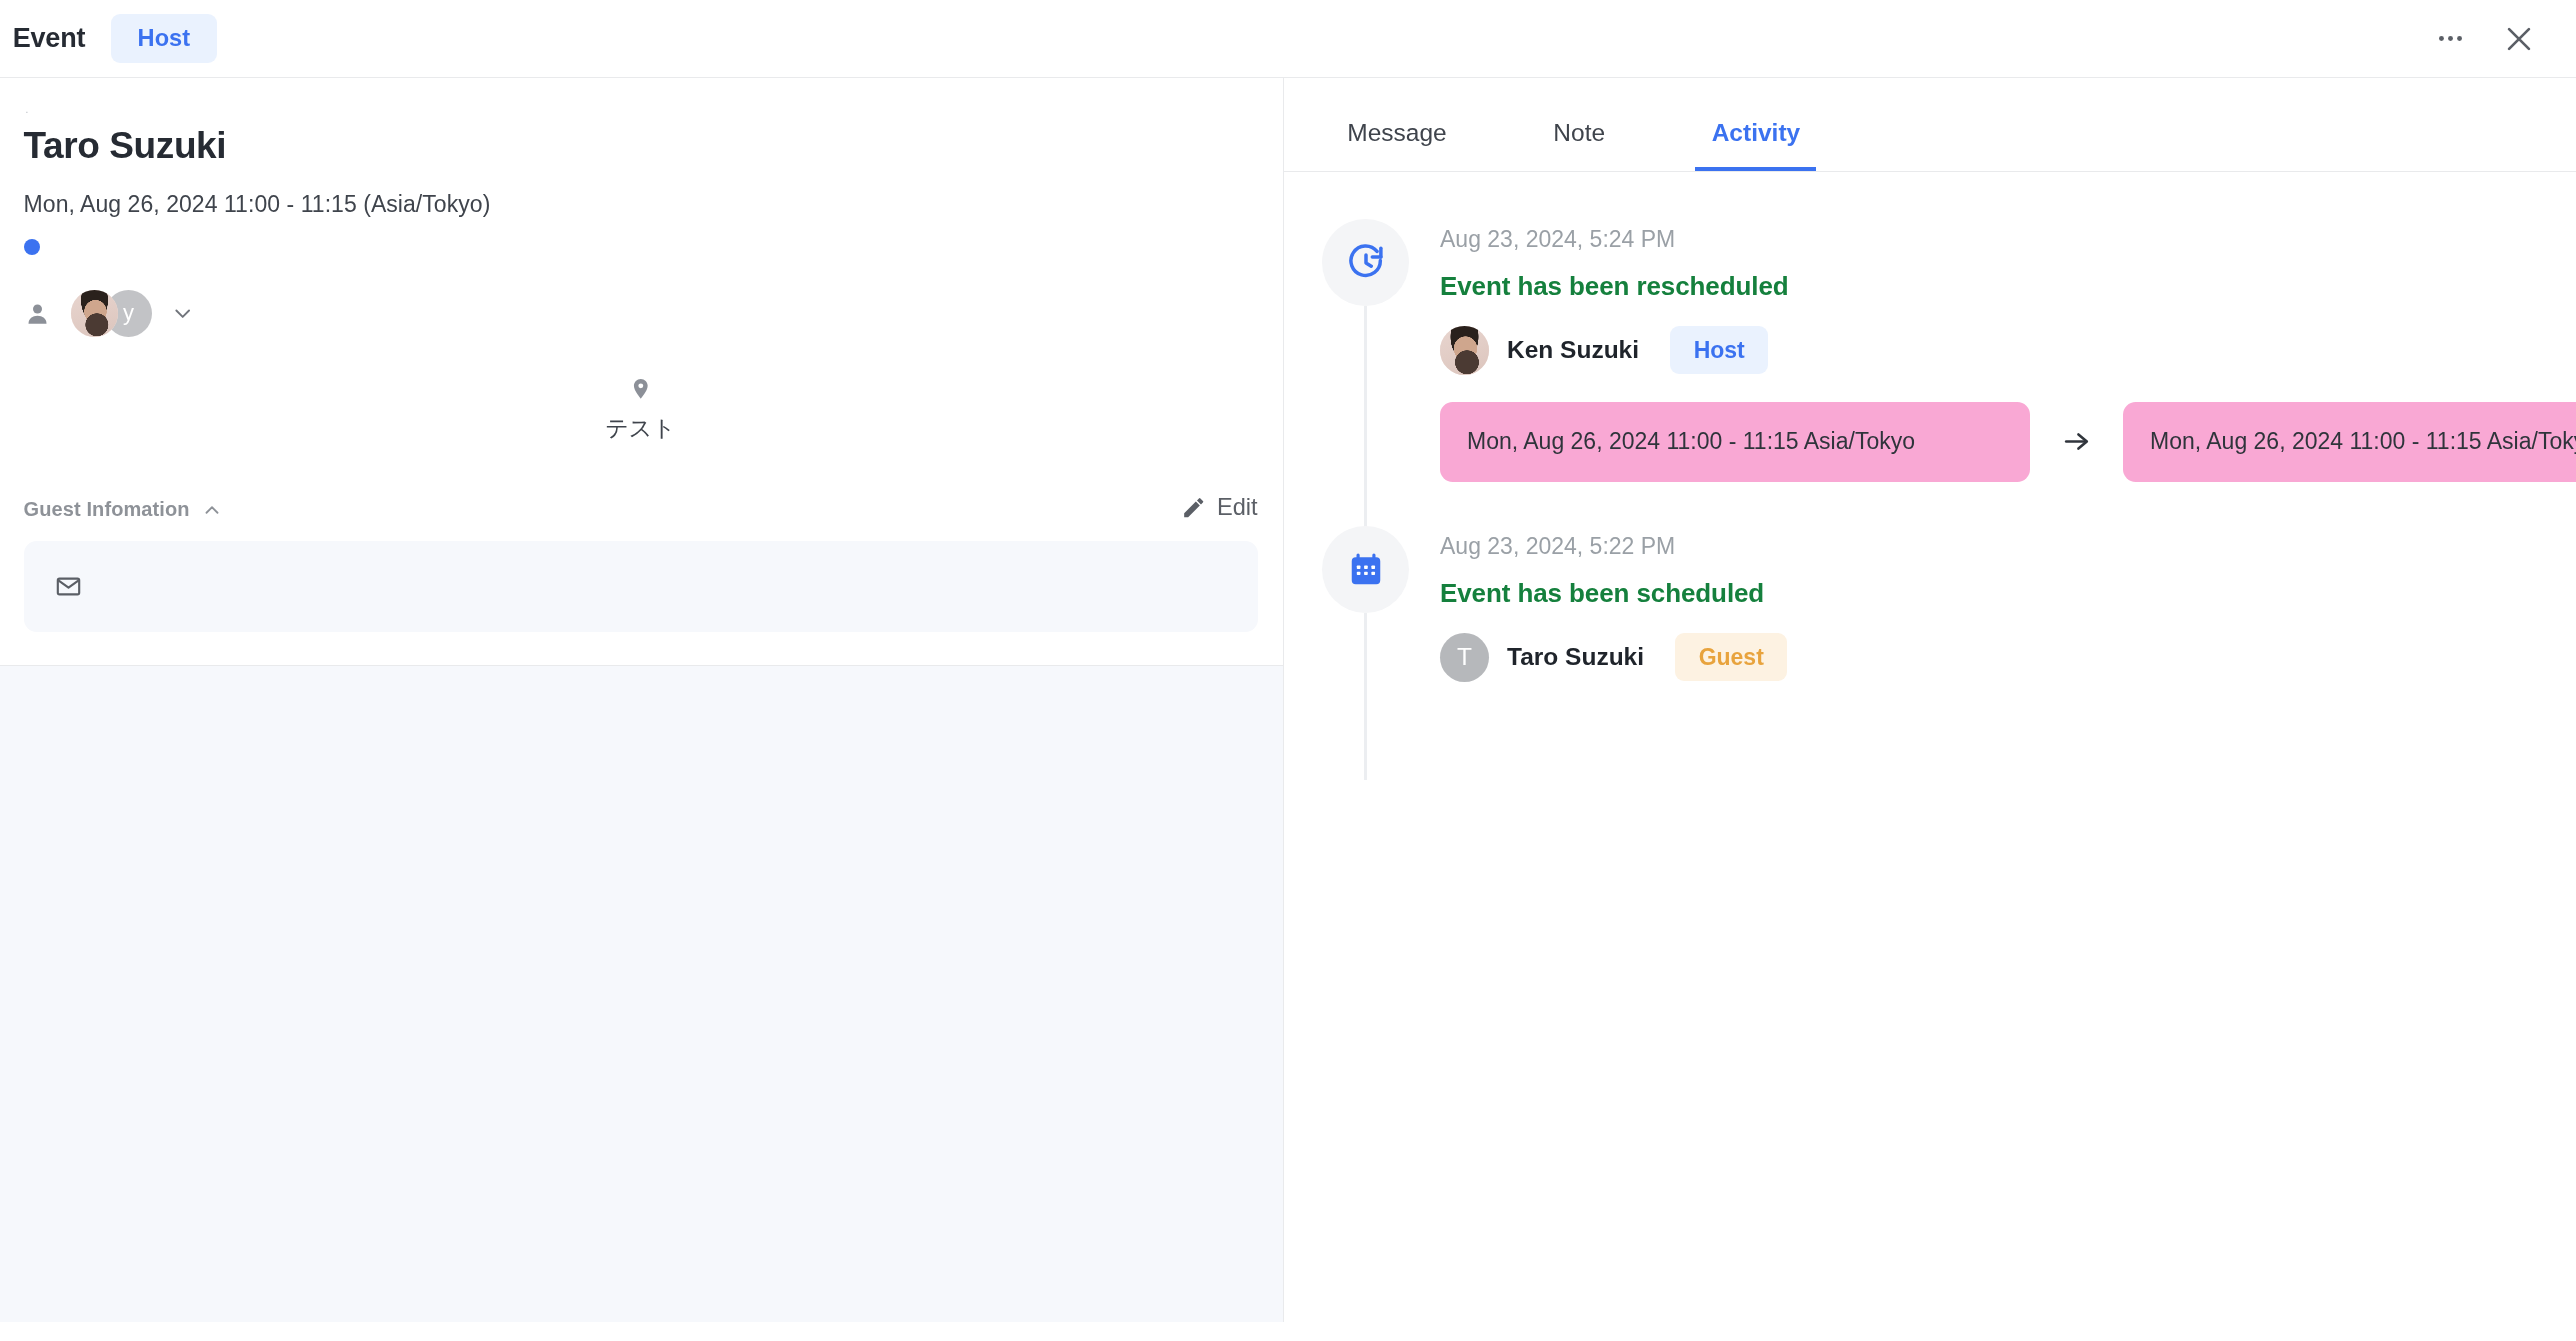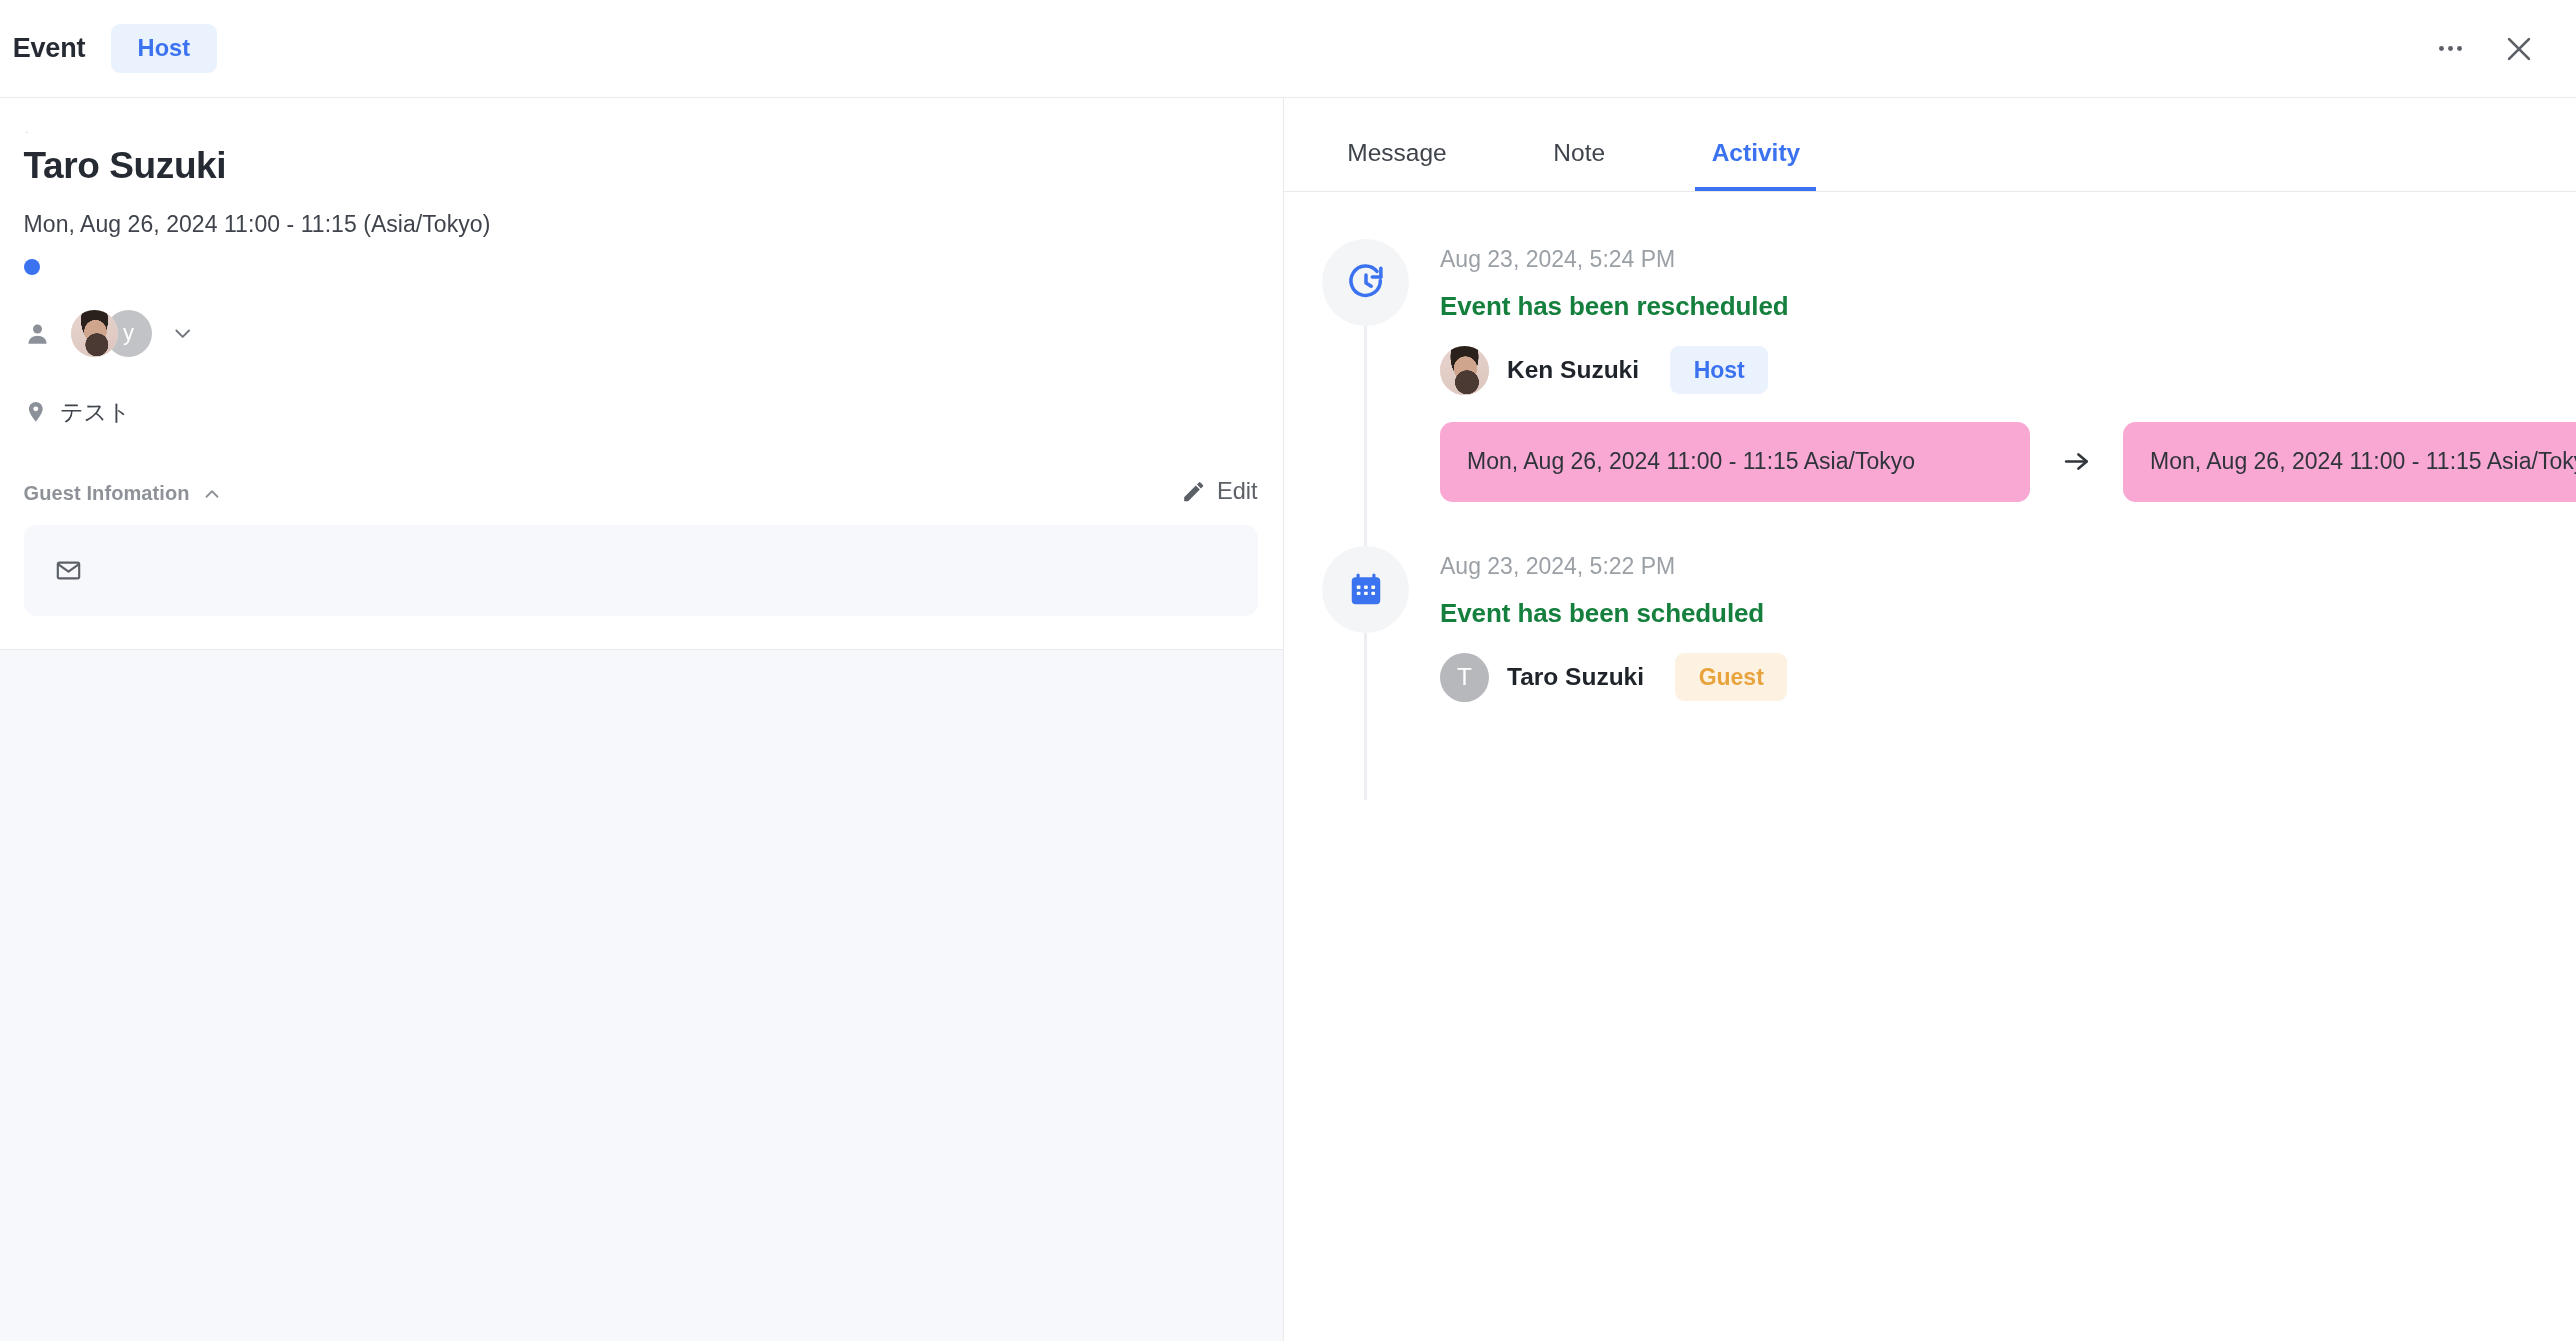--- a/index.html
+++ b/index.html
@@ -8,21 +8,21 @@
     width: 2576px;
     height: 1342px;
     overflow: hidden;
     background: #ffffff;
     font-family: "Liberation Sans", sans-serif;
     -webkit-font-smoothing: antialiased;
   }
 
   
   .header {
-    height: 98px;
+    height: 78px;
     width: 100%;
     display: flex;
     align-items: center;
     background: #ffffff;
     border-bottom: 1.8px solid #e9eaec;
     padding: 0 27px 0 12.7px;
     position: relative;
   }
   .header-title {
     font-size: 27px;
@@ -155,20 +155,21 @@
     font-size: 22px;
     font-weight: normal;
   }
   .chevron-down-small { margin-left: 18px; color: #71757c; display:flex; }
 
   .location-row {
     display: flex;
     align-items: center;
     margin-top: 40px;
     gap: 12.7px;
+    flex-direction: column;
   }
   .location-icon { color: #8c9098; display: flex; }
   .location-text { font-size: 23px; color: #3f444c; }
 
   .guest-head {
     display: flex;
     align-items: flex-end;
     margin-top: 50px;
   }
   .guest-title {

